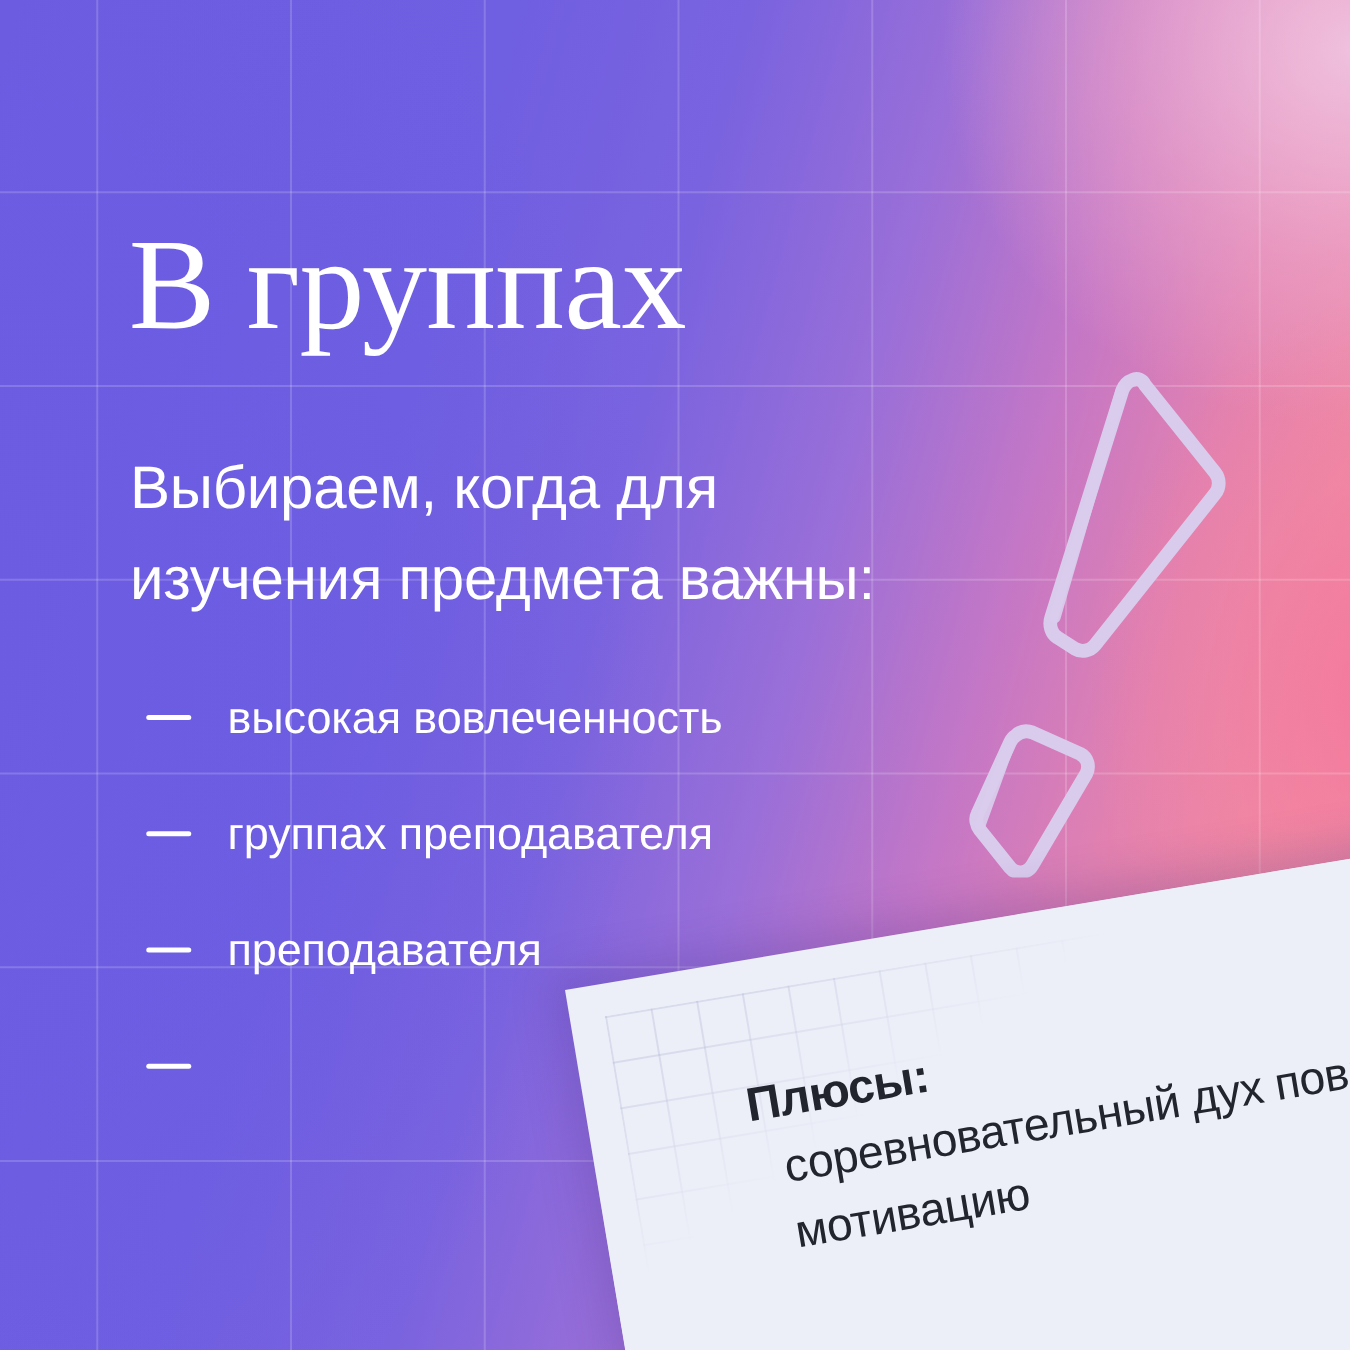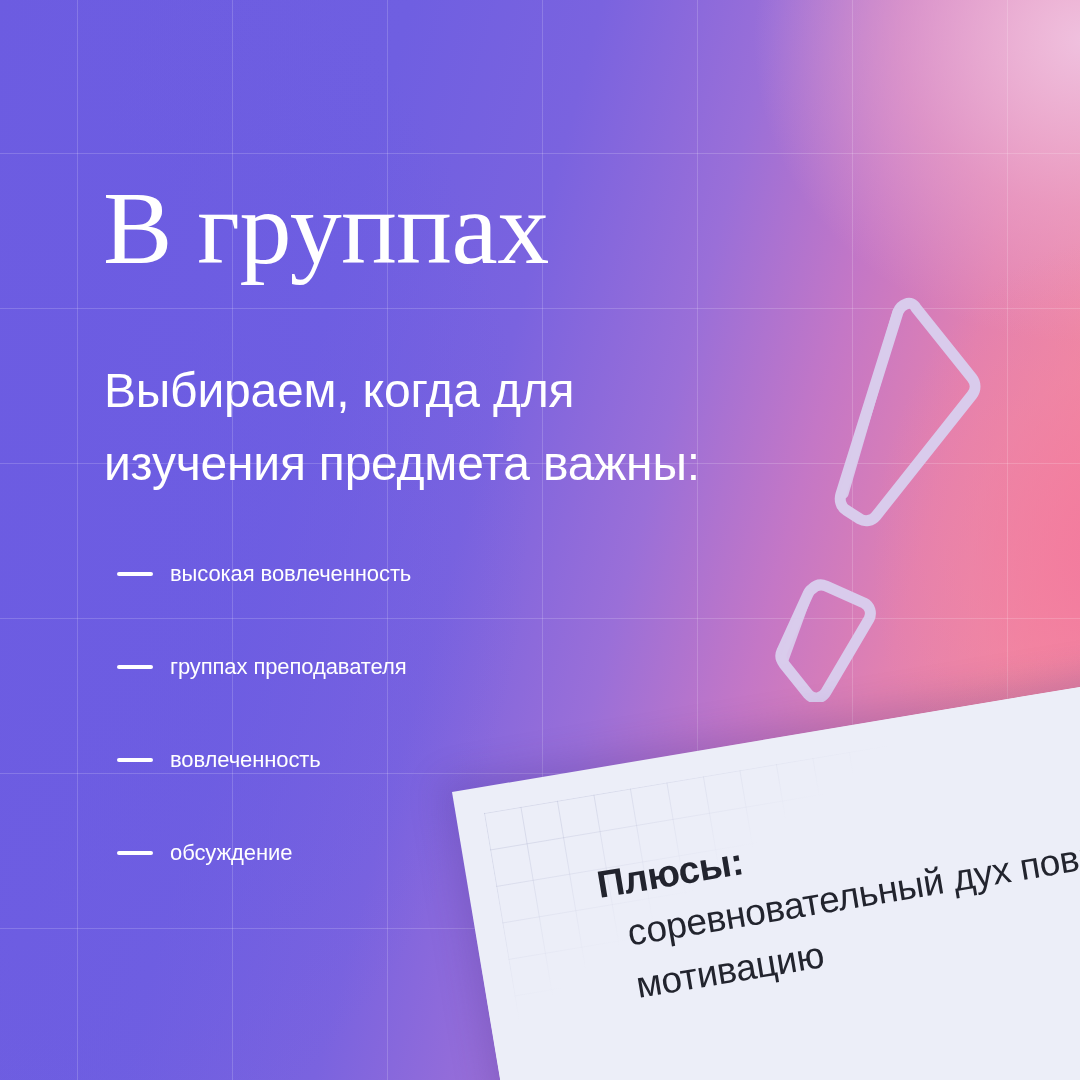--- a/index.html
+++ b/index.html
@@ -114,23 +114,23 @@
     top: 527px;
     left: 14px;
     margin: 0;
     padding: 0;
     list-style: none;
     width: 700px;
   }
   .bullet-item {
     display: flex;
     align-items: center;
-    gap: 17px;
+    gap: 29px;
     height: 93px;
-    font-size: 22px;
+    font-size: 36px;
     font-weight: 400;
     color: #ffffff;
     letter-spacing: -0.1px;
   }
   .bullet-dash {
     display: inline-block;
     width: 36px;
     height: 4px;
     background: #ffffff;
     border-radius: 2px;
@@ -241,25 +241,24 @@
       <li class="bullet-item">
         <span class="bullet-dash"></span>
         <span>высокая вовлеченность</span>
       </li>
       <li class="bullet-item">
         <span class="bullet-dash"></span>
         <span>группах преподавателя</span>
       </li>
       <li class="bullet-item">
         <span class="bullet-dash"></span>
-        <span>вовлеченность</span>
-      </li>
-      <li class="bullet-item">
-        <span class="bullet-dash"></span>
-        <span>обсуждение</span>
+        <span>преподавателя</span>
+      </li>
+      <li class="bullet-item">
+        <span class="bullet-dash"></span>
       </li>
     </ul>
 
   </div>
 
   <div class="note-card">
     <div class="note-grid"></div>
     <div class="note-grid-mask"></div>
     <div class="note-text">
       <span class="note-label">Плюсы:</span>

